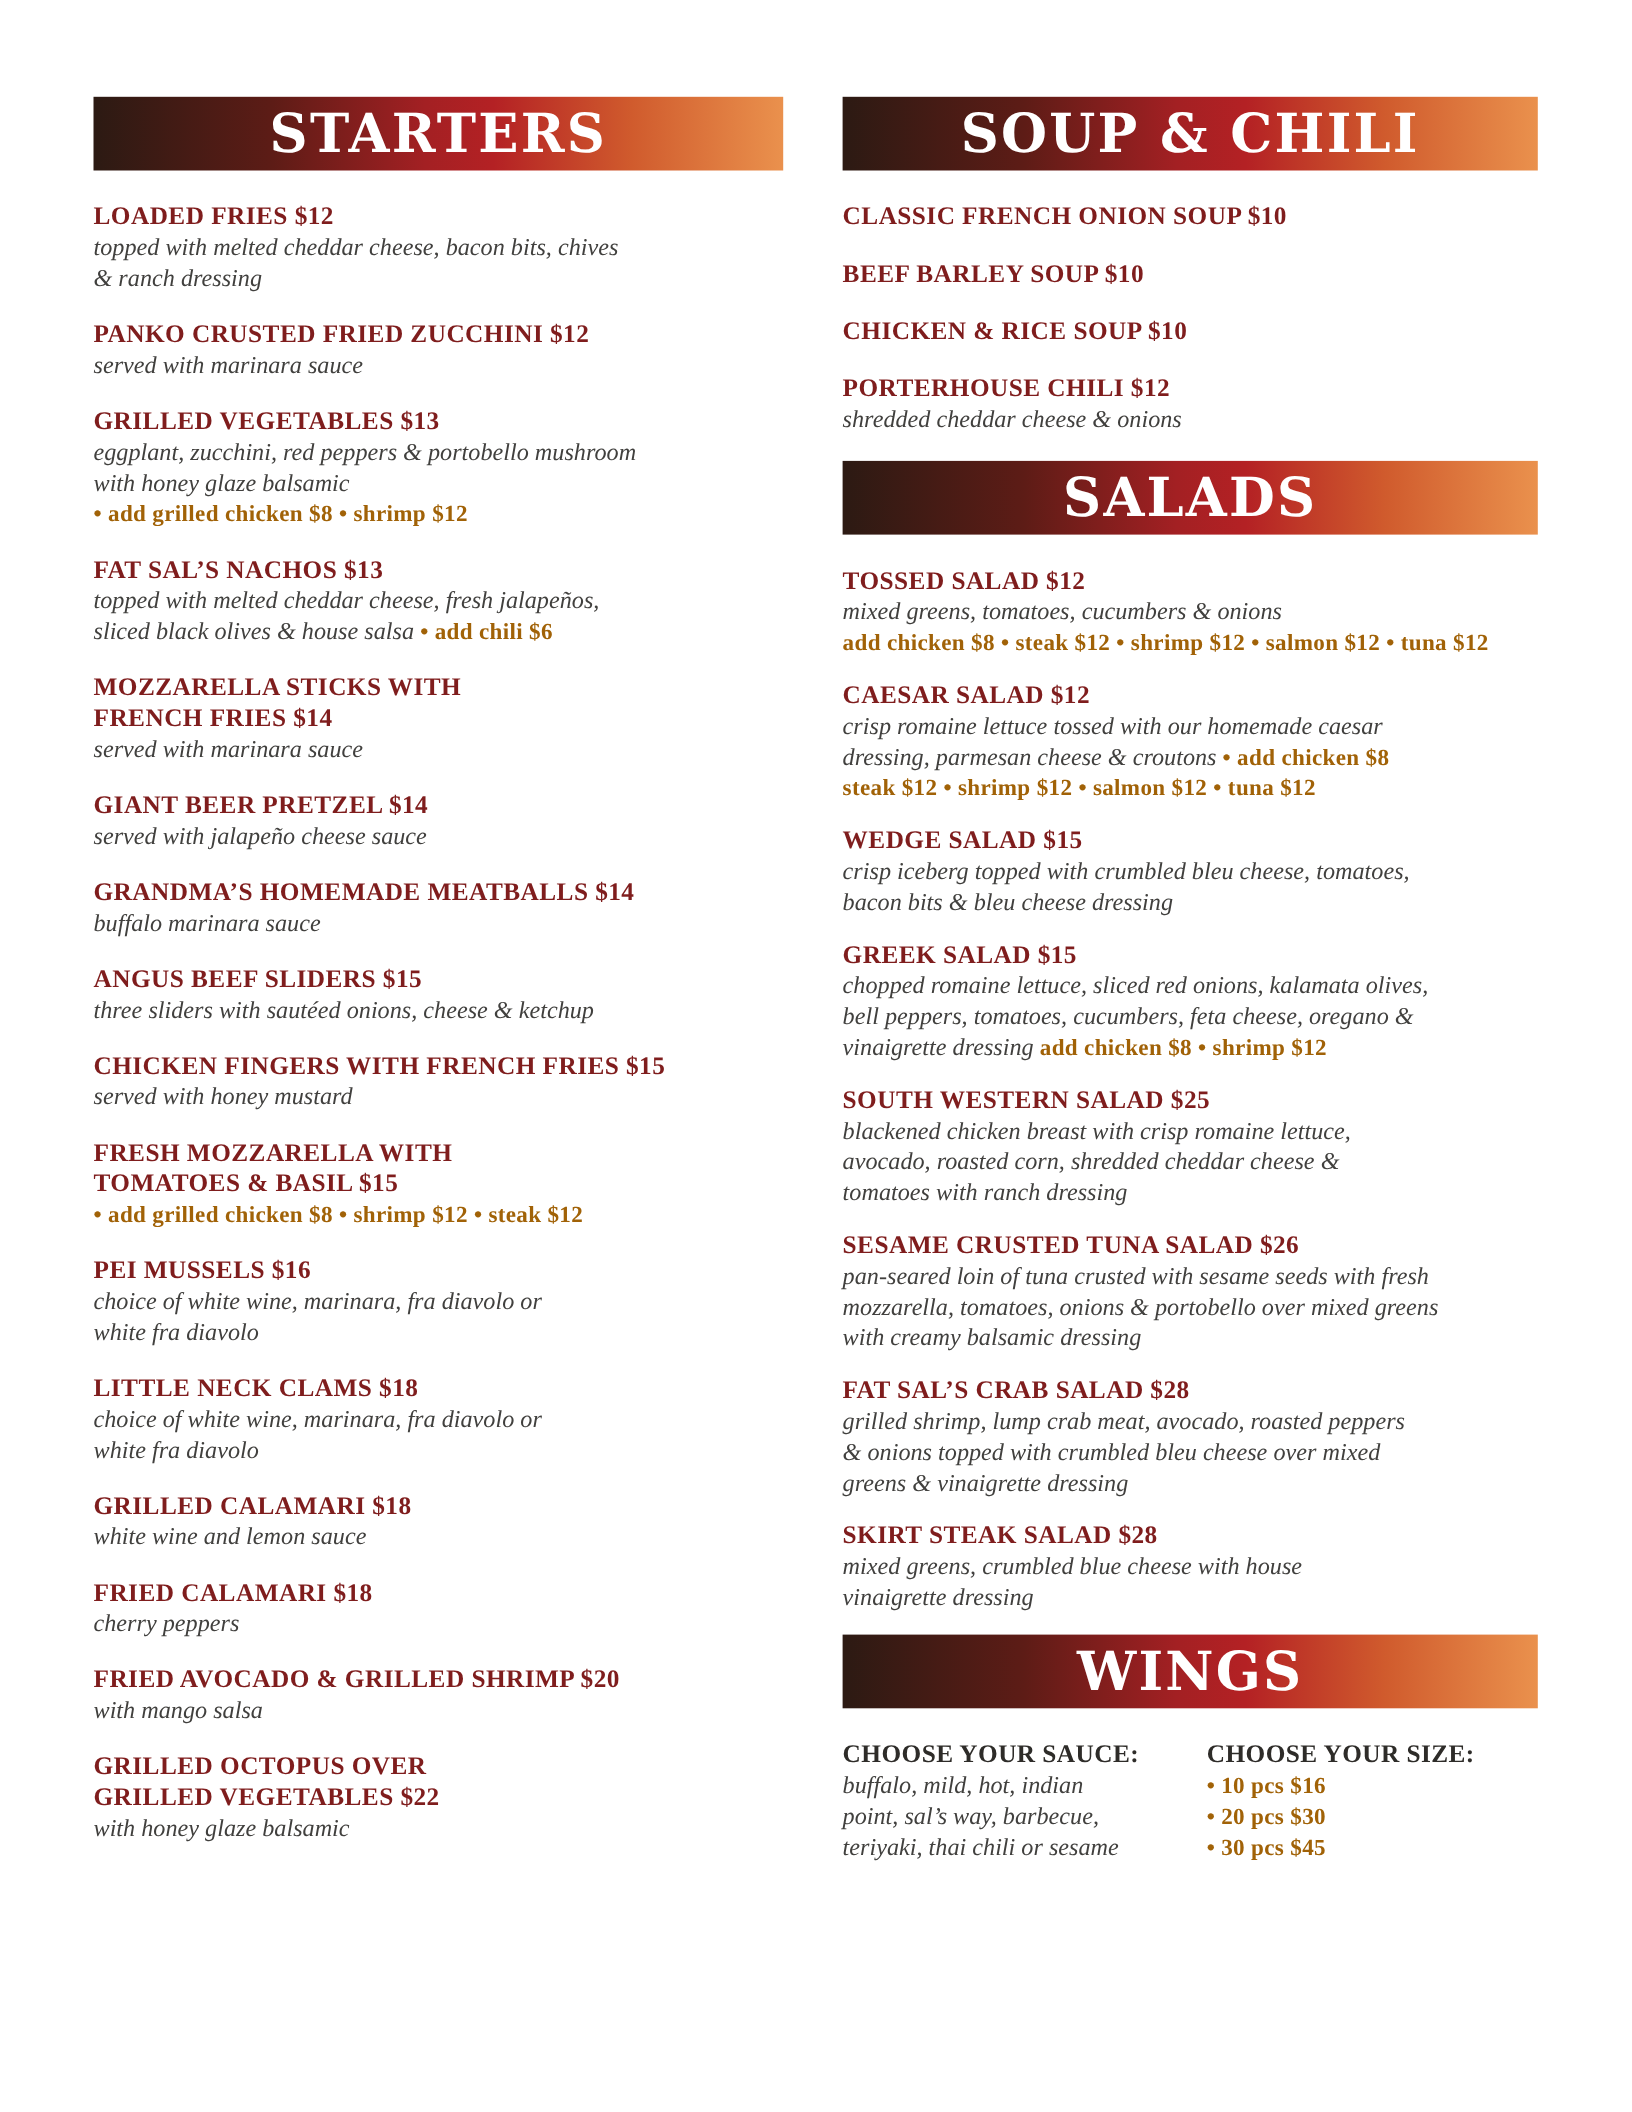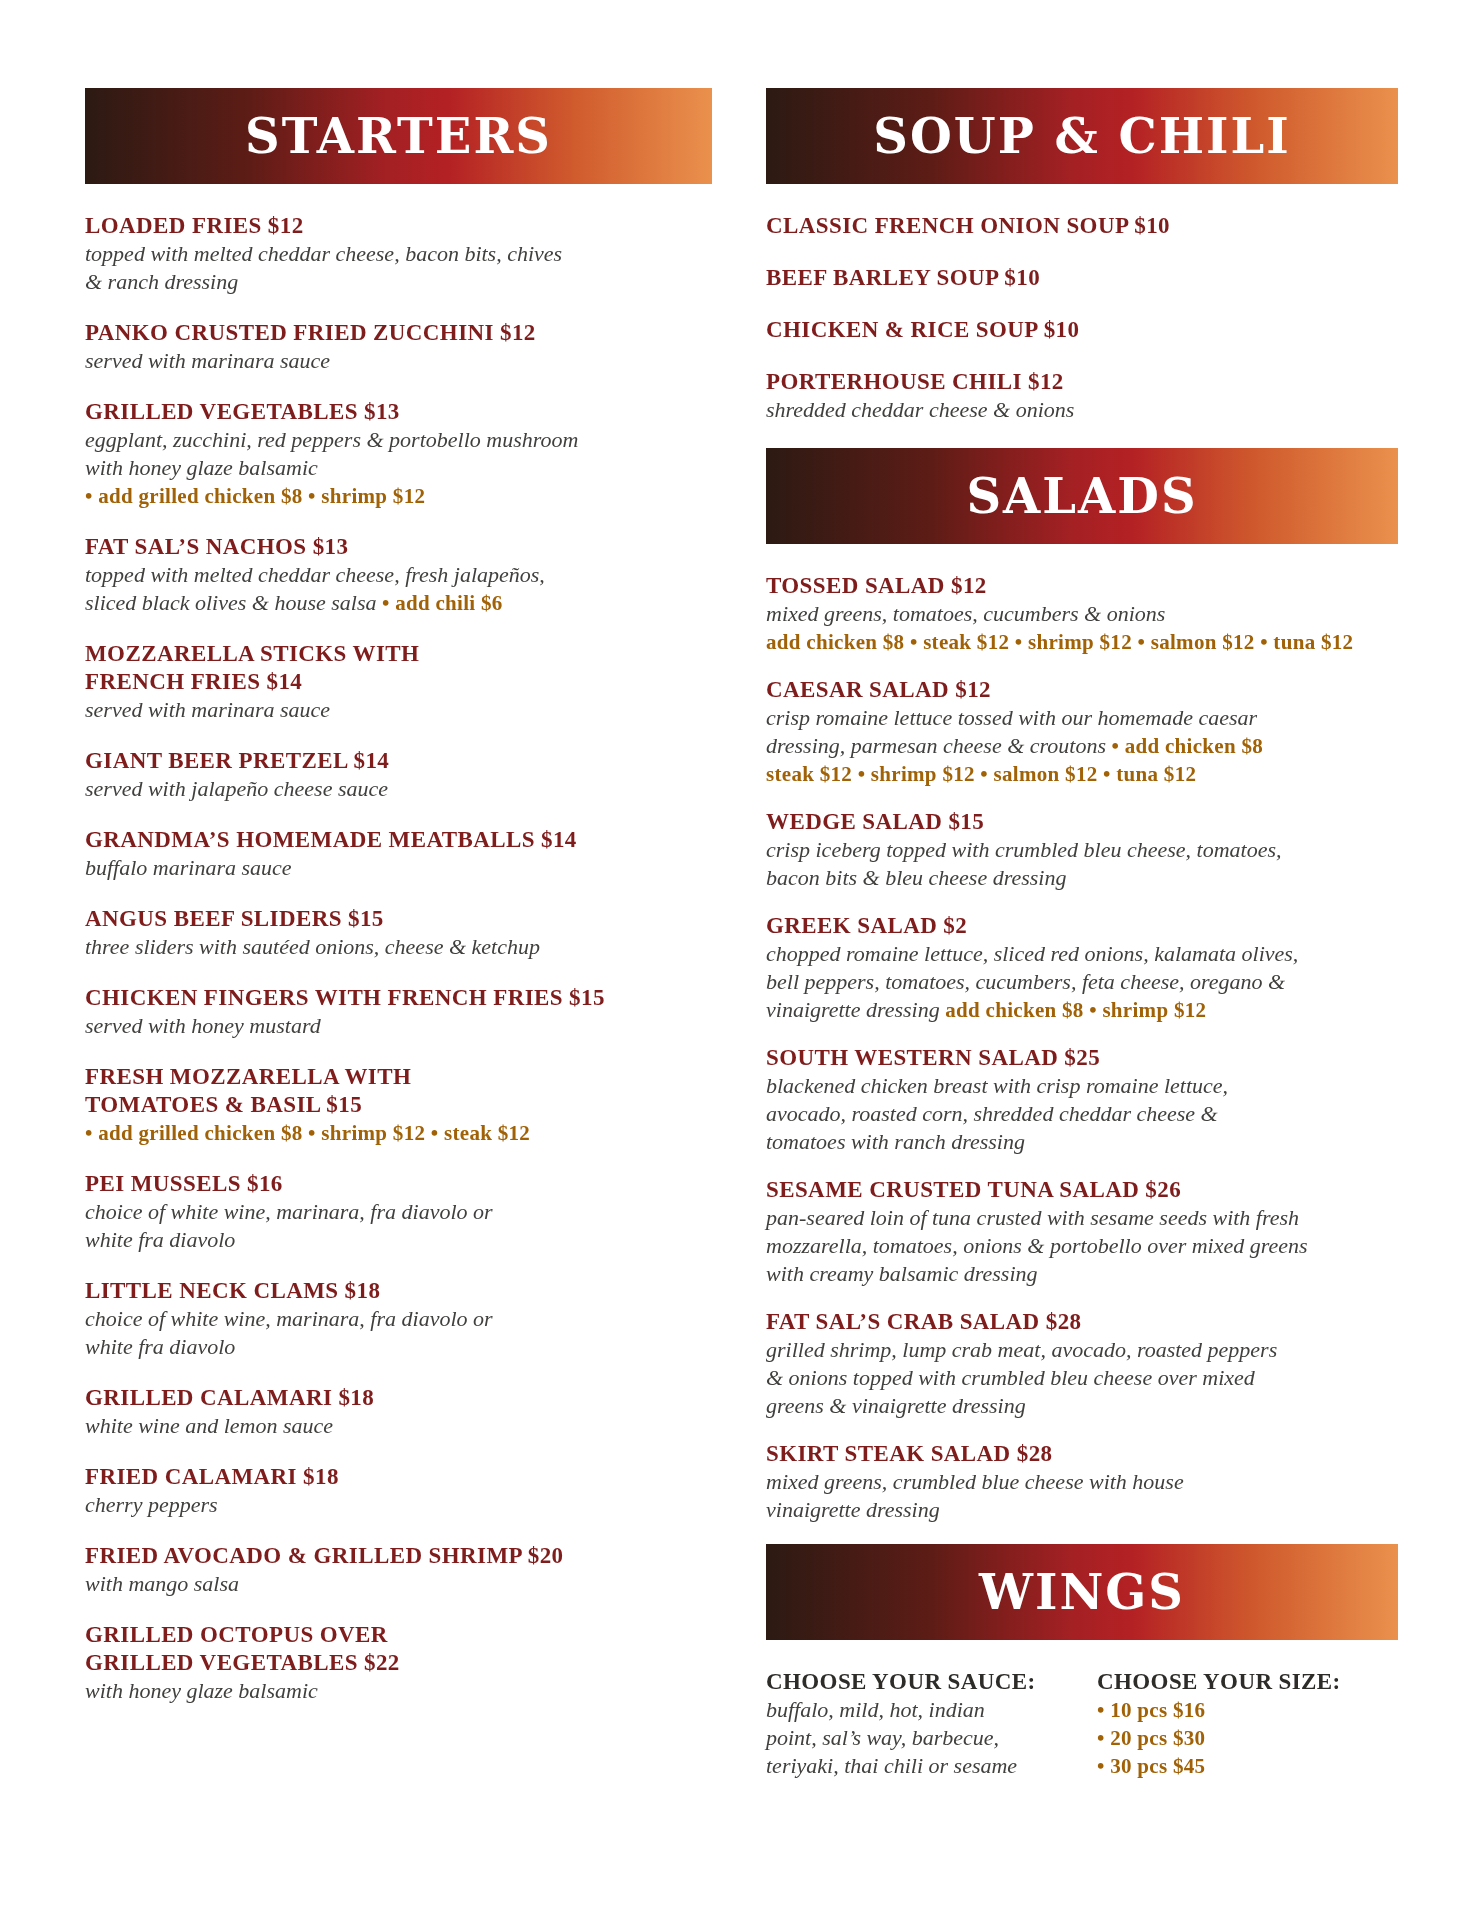--- a/index.html
+++ b/index.html
@@ -12,21 +12,21 @@
     display: flex; gap: 54px;
     overflow: hidden;
     background: #ffffff;
     font-family: "Liberation Serif", serif;
   }
   .col { flex: none; }
   .col.left  { width: 627px; }
   .col.right { width: 632px; }
 
   .bar {
-    height: 96px;
+    height: 67px;
     display: flex; align-items: center; justify-content: center;
     background: linear-gradient(90deg, #2c1a13 0%, #5d1c16 26%, #a32023 48%, #b42124 58%, #d05b2d 78%, #ea914d 100%);
     margin-bottom: 28px;
   }
   .bar-title {
     font-family: "DejaVu Serif", serif;
     font-weight: bold;
     font-size: 48px;
     line-height: 1;
     color: #ffffff;
@@ -192,21 +192,21 @@
           <div class="desc-line"><span class="seg-i">crisp romaine lettuce tossed with our homemade caesar</span></div>
           <div class="desc-line"><span class="seg-i">dressing, parmesan cheese &amp; croutons </span><span class="seg-b">• add chicken $8</span></div>
           <div class="desc-line"><span class="seg-b">steak $12 • shrimp $12 • salmon $12 • tuna $12</span></div>
         </div>
         <div class="item">
           <div class="title-line">WEDGE SALAD $15</div>
           <div class="desc-line"><span class="seg-i">crisp iceberg topped with crumbled bleu cheese, tomatoes,</span></div>
           <div class="desc-line"><span class="seg-i">bacon bits &amp; bleu cheese dressing</span></div>
         </div>
         <div class="item">
-          <div class="title-line">GREEK SALAD $2</div>
+          <div class="title-line">GREEK SALAD $15</div>
           <div class="desc-line"><span class="seg-i">chopped romaine lettuce, sliced red onions, kalamata olives,</span></div>
           <div class="desc-line"><span class="seg-i">bell peppers, tomatoes, cucumbers, feta cheese, oregano &amp;</span></div>
           <div class="desc-line"><span class="seg-i">vinaigrette dressing </span><span class="seg-b">add chicken $8 • shrimp $12</span></div>
         </div>
         <div class="item">
           <div class="title-line">SOUTH WESTERN SALAD $25</div>
           <div class="desc-line"><span class="seg-i">blackened chicken breast with crisp romaine lettuce,</span></div>
           <div class="desc-line"><span class="seg-i">avocado, roasted corn, shredded cheddar cheese &amp;</span></div>
           <div class="desc-line"><span class="seg-i">tomatoes with ranch dressing</span></div>
         </div>

